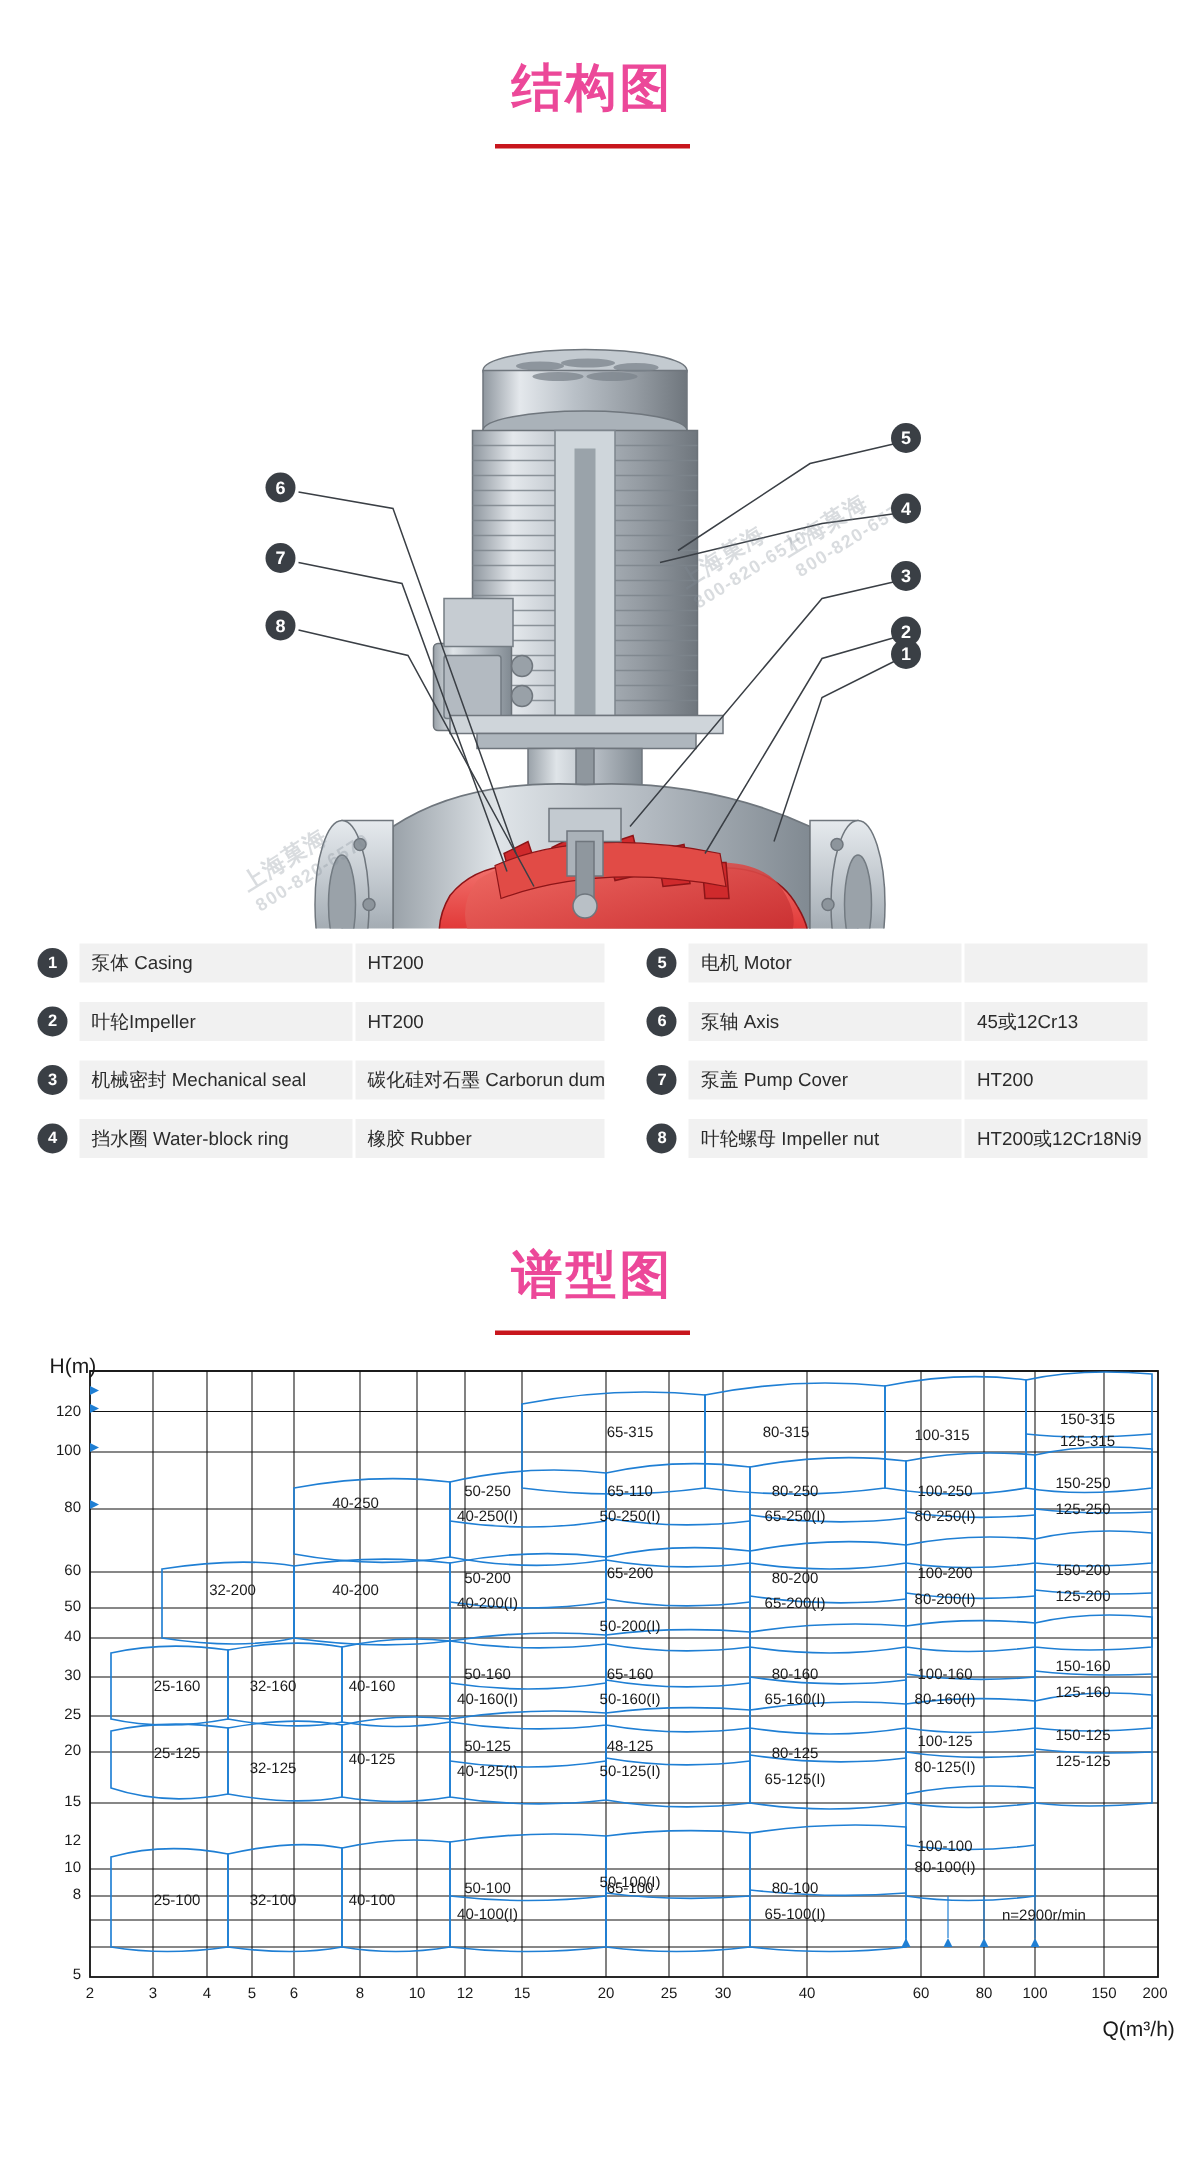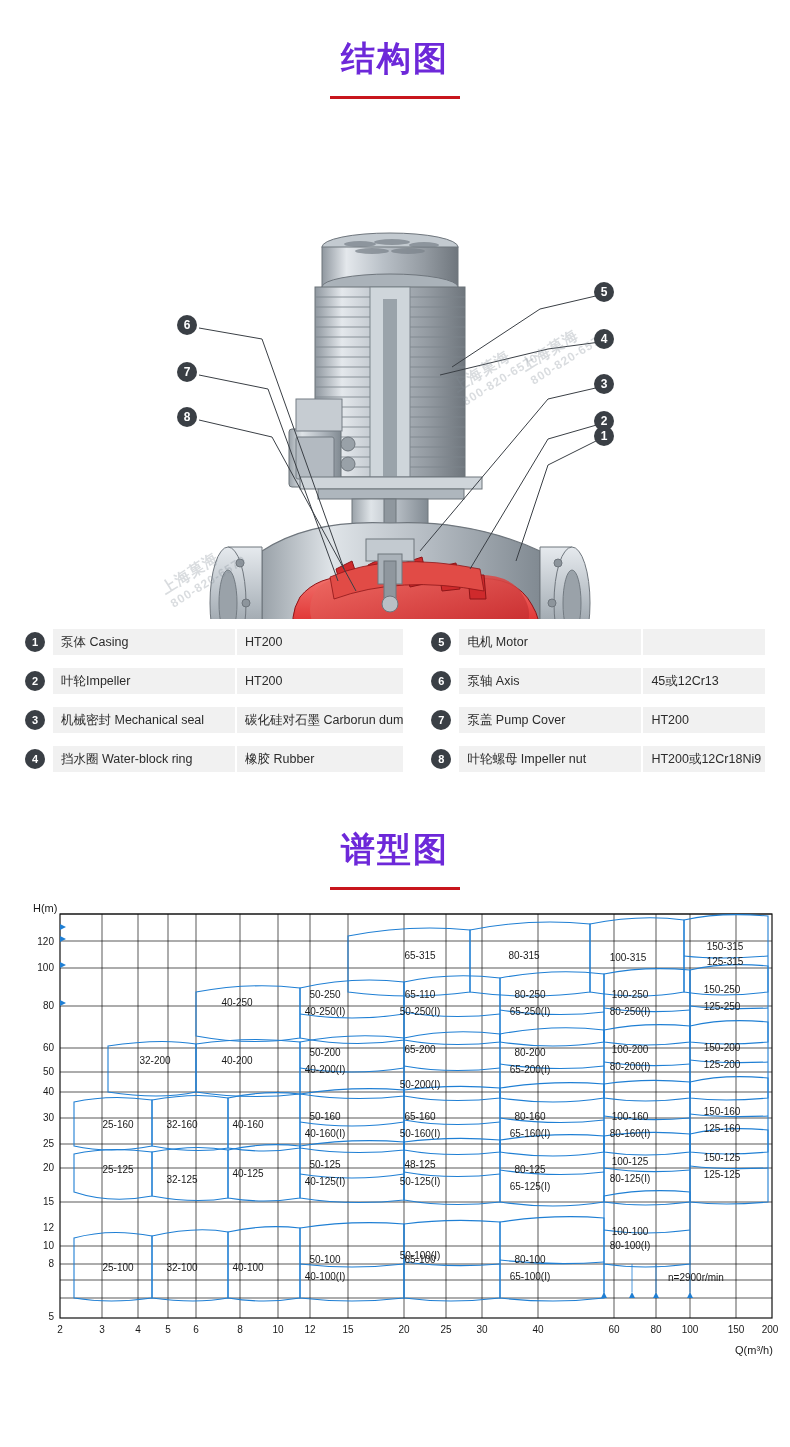--- a/index.html
+++ b/index.html
@@ -1,34 +1,34 @@
 <!DOCTYPE html>
 <html><head>
 <meta charset="utf-8">
 <style>
   html,body{margin:0;padding:0;}
   body{width:790px;height:1447px;background:#ffffff;font-family:"Liberation Sans","DejaVu Sans",sans-serif;color:#222;position:relative;overflow:hidden;}
-  .section-title{text-align:center;font-size:34px;font-weight:bold;letter-spacing:2px;color:#6d28d9;}
+  .section-title{text-align:center;font-size:34px;font-weight:bold;letter-spacing:2px;color:#ec4899;}
   .title-rule{width:130px;height:3px;background:#c8161d;margin:14px auto 0;}
   
   #structure-figure{position:relative;width:790px;height:520px;}
   .pump-svg{position:absolute;left:0;top:0;}
   .callout{position:absolute;width:20px;height:20px;border-radius:50%;background:#3a3f45;color:#fff;font-size:12px;line-height:20px;text-align:center;font-weight:bold;}
   .watermark{position:absolute;color:rgba(130,140,150,.30);font-size:12px;font-weight:bold;transform:rotate(-32deg);white-space:nowrap;letter-spacing:1px;}
   .watermark .big{font-size:15px;}
   
   #parts-table{width:740px;margin:10px auto 0;display:flex;gap:28px;}
   .parts-col{flex:1;}
   .part-row{display:flex;align-items:center;height:26px;margin-bottom:13px;}
   .part-num{width:20px;height:20px;border-radius:50%;background:#3a3f45;color:#fff;font-size:11px;line-height:20px;text-align:center;font-weight:bold;flex:none;margin-right:8px;}
   .part-name{flex:0 0 182px;height:26px;line-height:26px;background:#f1f1f1;font-size:12.5px;padding-left:8px;box-sizing:border-box;color:#2b2b2b;overflow:hidden;white-space:nowrap;}
   .part-mat{flex:1;height:26px;line-height:26px;background:#f1f1f1;font-size:12.5px;padding-left:8px;box-sizing:border-box;color:#2b2b2b;margin-left:2px;overflow:hidden;white-space:nowrap;}
   
   #perf-chart{position:relative;width:790px;height:470px;margin-top:6px;}
-  .axis-label{position:absolute;font-size:11px;color:#1a1a1a;}
+  .axis-label{position:absolute;font-size:14px;color:#1a1a1a;}
   .tick-label{position:absolute;font-size:10px;color:#1a1a1a;text-align:right;}
   .xtick-label{position:absolute;font-size:10px;color:#1a1a1a;text-align:center;}
   .model-label{position:absolute;font-size:10px;color:#1a1a1a;text-align:center;line-height:12px;white-space:nowrap;}
   .note-label{position:absolute;font-size:10px;color:#1a1a1a;}
 </style>
 </head>
 <body>
 
 <div>
   <div style="padding-top:36px;">

